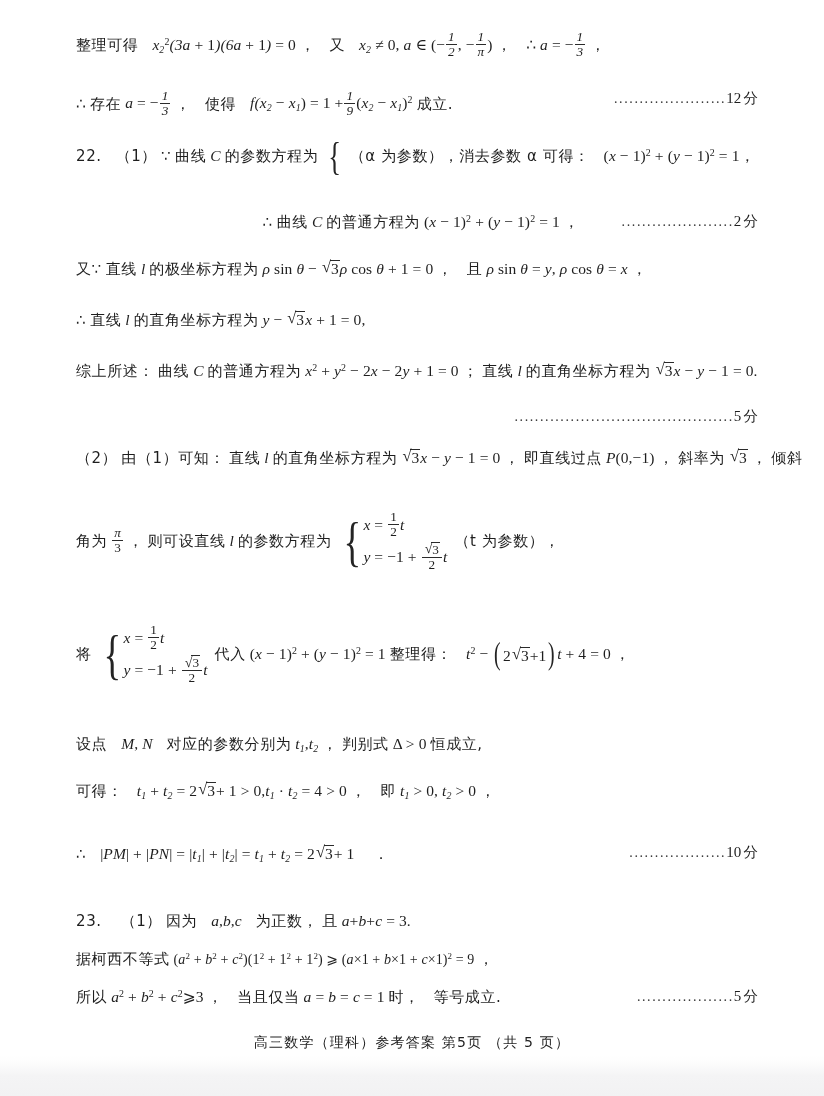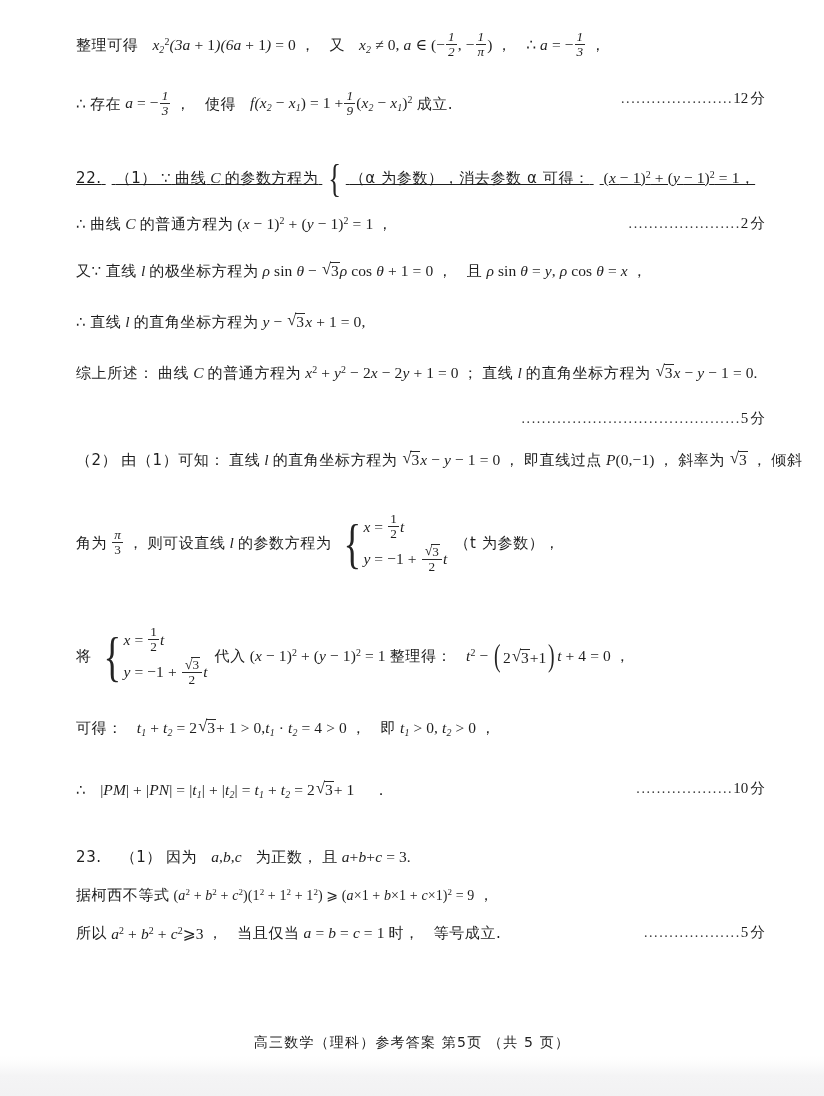--- a/index.html
+++ b/index.html
@@ -161,21 +161,21 @@
     display: inline-flex;
     align-items: center;
     vertical-align: middle;
   }
   .grp > .inner {
     display: inline-block;
   }
   
   .score {
     position: absolute;
-    right: 1px;
+    right: 8px;
     white-space: nowrap;
     font-size: 15px;
     color: #1e1e1e;
   }
   .score .dots {
     letter-spacing: 1.6px;
     font-size: 14px;
     color: #3a3a3a;
   }
   .score .pts {
@@ -230,37 +230,37 @@
       <span class="mathtext"> a <span class="up">= −</span><span class="frac"><span class="n">1</span><span class="d">3</span></span></span>
       <span class="cn">，</span>
       <span class="sep"></span>
       <span class="cn">使得</span>
       <span class="sep"></span>
       <span class="mathtext">f(x<sub>2</sub> <span class="up">−</span> x<sub>1</sub><span class="up">) = 1 +</span><span class="frac"><span class="n">1</span><span class="d">9</span></span><span class="up">(</span>x<sub>2</sub> <span class="up">−</span> x<sub>1</sub><span class="up">)<sup>2</sup></span></span>
       <span class="cn"> 成立.</span>
       <span class="score"><span class="dots">......................</span><span class="pts">12</span><span class="fen">分</span></span>
     </div>
 
-    <div class="row line" style="margin-top:42px;text-decoration:underline;">
+    <div class="row line" style="margin-top:20px;">
       <span class="cn">22.</span>
       <span class="sep"></span>
       <span class="cn">（1）</span>
       <span class="cn">∵</span>
       <span class="cn">曲线</span>
       <span class="mathtext">C</span>
       <span class="cn">的参数方程为</span>
       <span class="sys">
         <span class="brace">{</span>
       </span>
       <span class="cn">（α 为参数），消去参数 α 可得：</span>
       <span class="sep"></span>
       <span class="mathtext"><span class="up">(</span>x <span class="up">− 1)<sup>2</sup> + (</span>y <span class="up">− 1)<sup>2</sup> = 1，</span></span>
     </div>
 
-    <div class="row line" style="margin-top:20px; height:26px;">
+    <div class="row line" style="margin-top:40px; height:26px;text-align:center;">
       <span class="cn">∴</span>
       <span class="cn">曲线</span>
       <span class="mathtext">C</span>
       <span class="cn">的普通方程为</span>
       <span class="mathtext"><span class="up">(</span>x <span class="up">− 1)<sup>2</sup> + (</span>y <span class="up">− 1)<sup>2</sup> = 1</span></span>
       <span class="cn">，</span>
       <span class="score"><span class="dots">......................</span><span class="pts">2</span><span class="fen">分</span></span>
     </div>
 
     <div class="row line" style="margin-top:20px;">
@@ -349,20 +349,32 @@
       <span class="cn">整理得：</span>
       <span class="sep"></span>
       <span class="mathtext">t<sup>2</sup> <span class="up">−</span> <span class="grp">
             <span class="bigparen">(</span>
             <span class="inner"><span class="up">2</span><span class="rad"><span class="radsym">√</span><span class="radbody num">3</span></span><span class="up">+1</span></span>
             <span class="bigparen">)</span>
           </span>t <span class="up">+ 4 = 0</span></span>
       <span class="cn">，</span>
     </div>
 
+    <div class="row line" style="margin-top:48px;">
+      <span class="cn">设点</span>
+      <span class="sep"></span>
+      <span class="mathtext">M<span class="up">,</span> N</span>
+      <span class="sep"></span>
+      <span class="cn">对应的参数分别为</span>
+      <span class="mathtext">t<sub>1</sub><span class="up">,</span>t<sub>2</sub></span>
+      <span class="cn">，</span>
+      <span class="cn">判别式</span>
+      <span class="mathtext"><span class="up">Δ &gt; 0</span></span>
+      <span class="cn">恒成立,</span>
+    </div>
 
     <div class="row line" style="margin-top:29px;">
       <span class="cn">可得：</span>
       <span class="sep"></span>
       <span class="mathtext">t<sub>1</sub> <span class="up">+</span> t<sub>2</sub> <span class="up">= 2</span><span class="rad"><span class="radsym">√</span><span class="radbody num">3</span></span><span class="up">+ 1 &gt; 0,</span>t<sub>1</sub> <span class="up">·</span> t<sub>2</sub> <span class="up">= 4 &gt; 0</span></span>
       <span class="cn">，</span>
       <span class="sep"></span>
       <span class="cn">即</span>
       <span class="mathtext">t<sub>1</sub> <span class="up">&gt; 0,</span> t<sub>2</sub> <span class="up">&gt; 0</span></span>
       <span class="cn">，</span>

